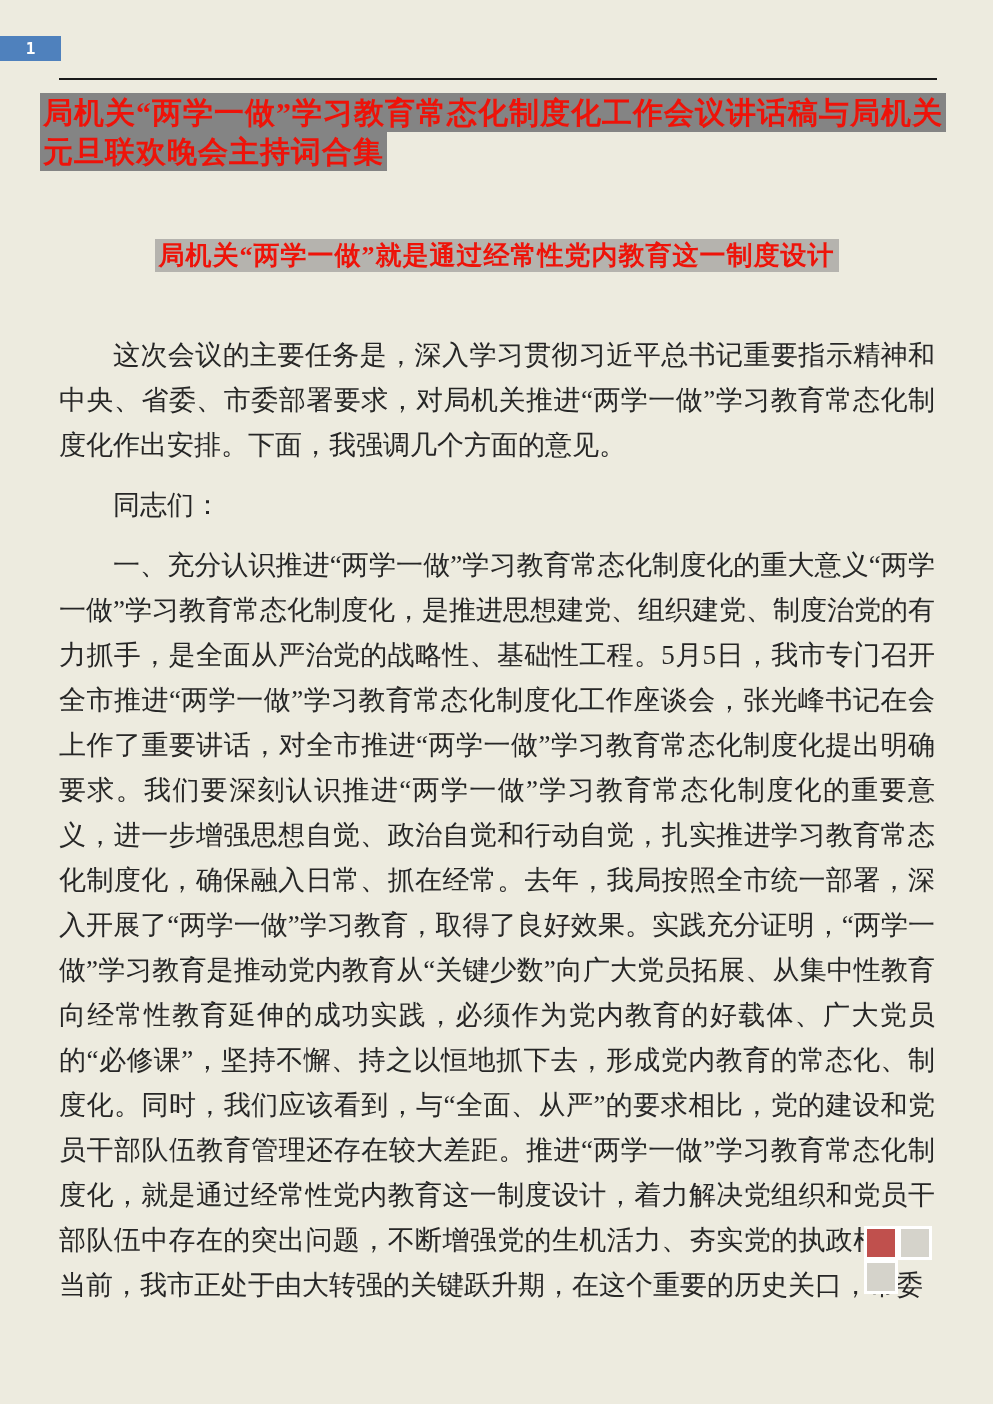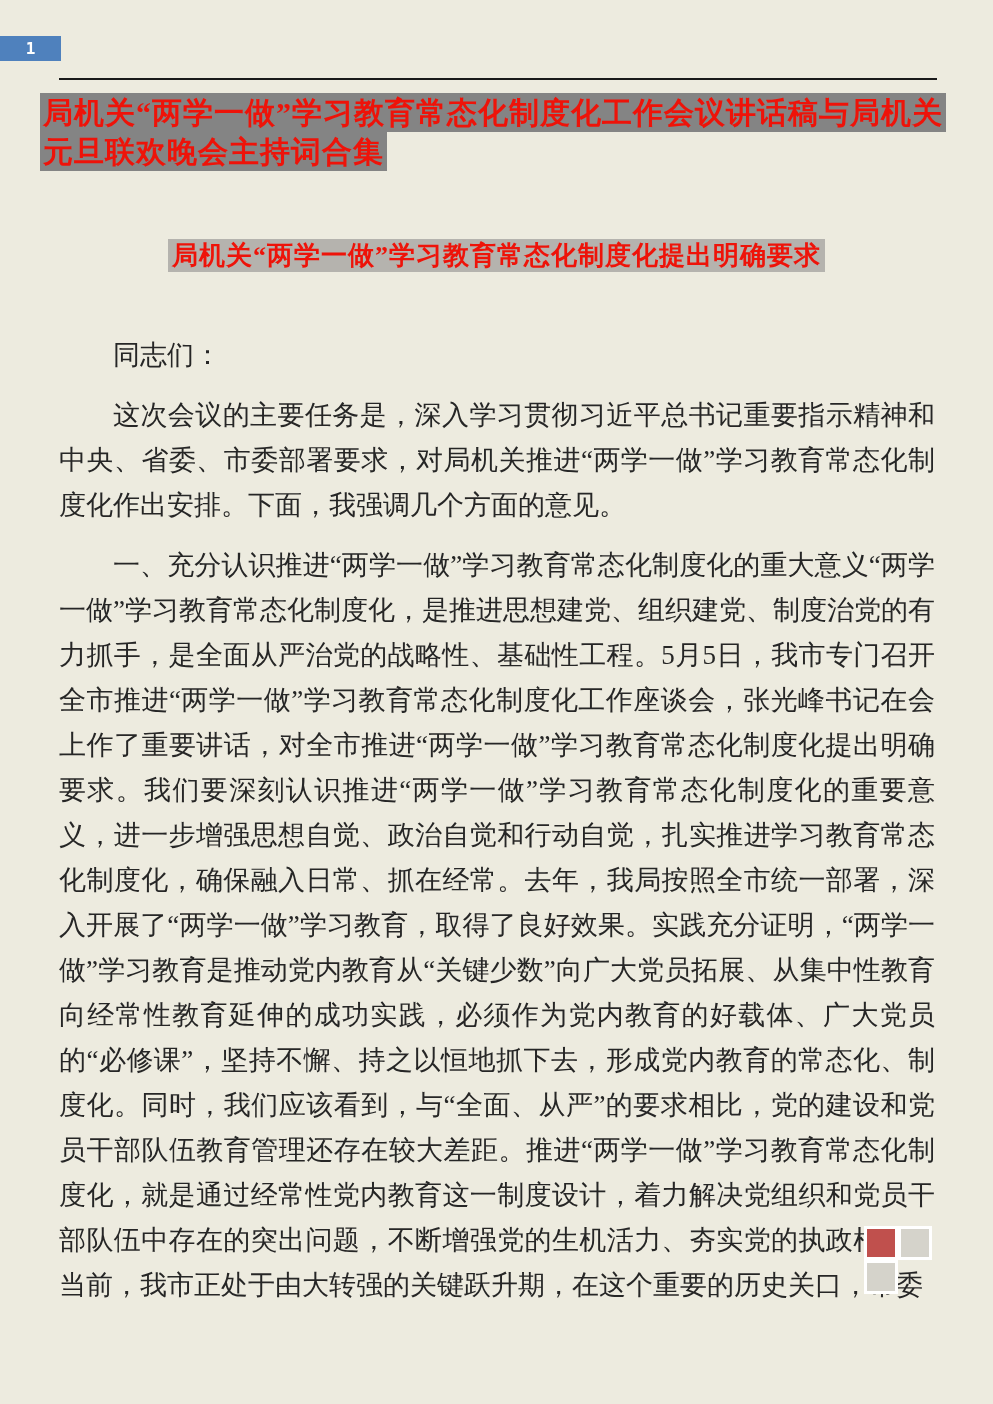--- a/index.html
+++ b/index.html
@@ -91,25 +91,25 @@
 <body>
 
 <div class="page">
 
   <div class="page-badge">1</div>
 
   <div class="top-rule"></div>
 
   <h1 class="doc-title"><span class="hl">局机关“两学一做”学习教育常态化制度化工作会议讲话稿与局机关元旦联欢晚会主持词合集</span></h1>
 
-  <h2 class="doc-subtitle"><span class="hl">局机关“两学一做”学习教育常态化制度化提出明确要求</span></h2>
+  <h2 class="doc-subtitle"><span class="hl">局机关“两学一做”就是通过经常性党内教育这一制度设计</span></h2>
 
   <div class="body-text">
+    <p>这次会议的主要任务是，深入学习贯彻习近平总书记重要指示精神和中央、省委、市委部署要求，对局机关推进“两学一做”学习教育常态化制度化作出安排。下面，我强调几个方面的意见。</p>
     <p>同志们：</p>
-    <p>这次会议的主要任务是，深入学习贯彻习近平总书记重要指示精神和中央、省委、市委部署要求，对局机关推进“两学一做”学习教育常态化制度化作出安排。下面，我强调几个方面的意见。</p>
     <p>一、充分认识推进“两学一做”学习教育常态化制度化的重大意义“两学一做”学习教育常态化制度化，是推进思想建党、组织建党、制度治党的有力抓手，是全面从严治党的战略性、基础性工程。5月5日，我市专门召开全市推进“两学一做”学习教育常态化制度化工作座谈会，张光峰书记在会上作了重要讲话，对全市推进“两学一做”学习教育常态化制度化提出明确要求。我们要深刻认识推进“两学一做”学习教育常态化制度化的重要意义，进一步增强思想自觉、政治自觉和行动自觉，扎实推进学习教育常态化制度化，确保融入日常、抓在经常。去年，我局按照全市统一部署，深入开展了“两学一做”学习教育，取得了良好效果。实践充分证明，“两学一做”学习教育是推动党内教育从“关键少数”向广大党员拓展、从集中性教育向经常性教育延伸的成功实践，必须作为党内教育的好载体、广大党员的“必修课”，坚持不懈、持之以恒地抓下去，形成党内教育的常态化、制度化。同时，我们应该看到，与“全面、从严”的要求相比，党的建设和党员干部队伍教育管理还存在较大差距。推进“两学一做”学习教育常态化制度化，就是通过经常性党内教育这一制度设计，着力解决党组织和党员干部队伍中存在的突出问题，不断增强党的生机活力、夯实党的执政根基。当前，我市正处于由大转强的关键跃升期，在这个重要的历史关口，市委</p>
   </div>
 
   <div class="corner-decoration">
     <div class="sq red"></div>
     <div class="sq gray-top"></div>
     <div class="sq gray-bottom"></div>
   </div>
 
 </div>

